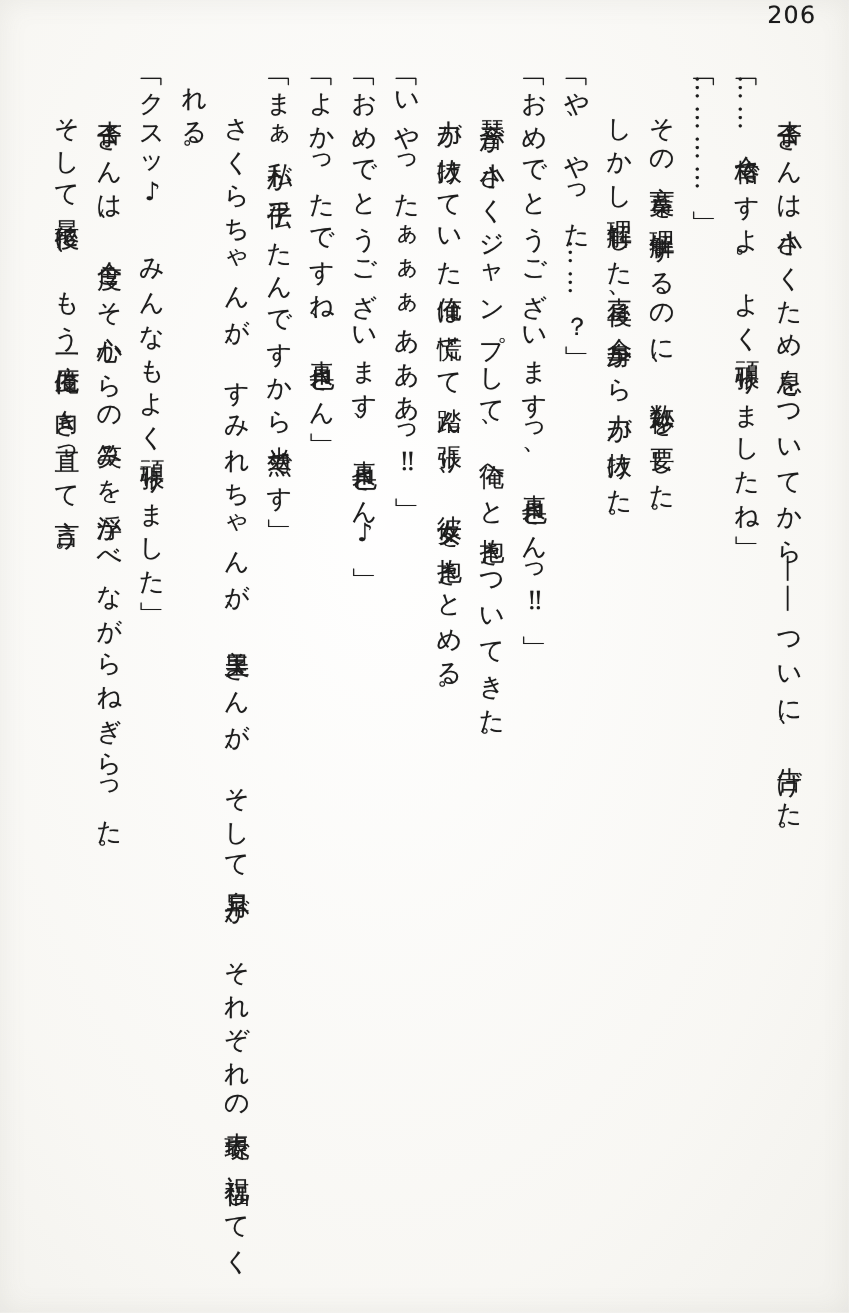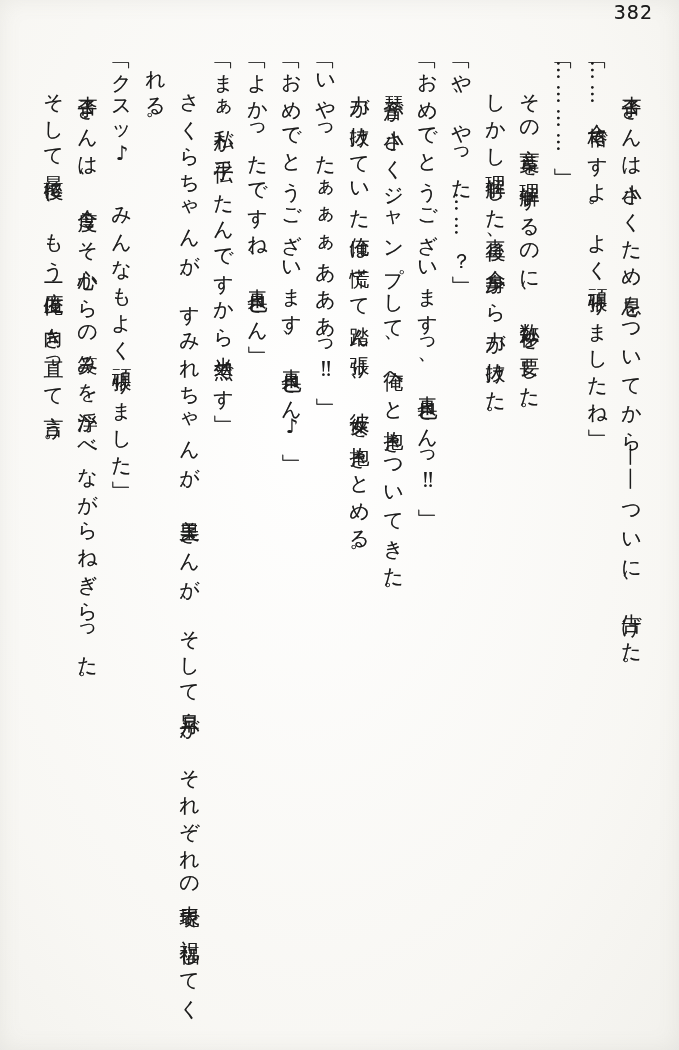--- a/index.html
+++ b/index.html
@@ -45,21 +45,21 @@
   }
   .text-body p {
     margin: 0;
     text-indent: 0;
   }
 </style>
 </head>
 <body>
 
 <div class="page">
-  <div class="page-number">382</div>
+  <div class="page-number">206</div>
   <div class="text-body">
       <p>　杏子さんは小さくため息をついてから――ついに、告げた。</p>
       <p>「……合格ですよ。よく頑張りましたね」</p>
       <p>「…………」</p>
       <p>　その言葉を理解するのに、数秒を要した。</p>
       <p>　しかし理解した直後、全身から力が抜けた。</p>
       <p>「や、やった……？」</p>
       <p>「おめでとうございますっ、真也さんっ‼」</p>
       <p>　琴音が小さくジャンプして、俺へと抱きついてきた。</p>
       <p>　力が抜けていた俺は慌てて踏ん張り、彼女を抱きとめる。</p>

